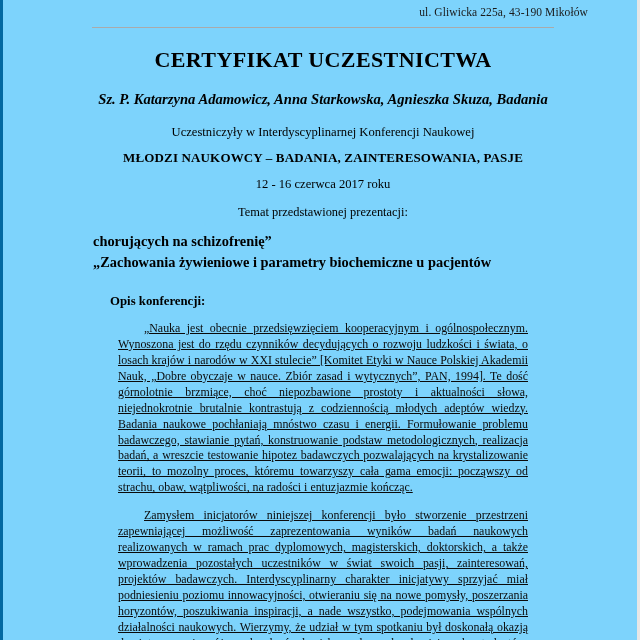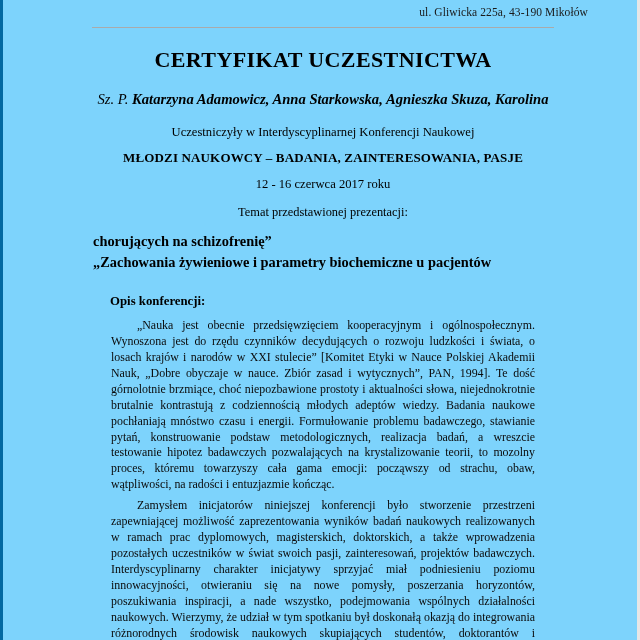--- a/index.html
+++ b/index.html
@@ -62,21 +62,21 @@
     text-align: center;
     font-style: italic;
     font-weight: bold;
     font-size: 14.6px;
     line-height: 1.55;
     margin-top: 15px;
     padding: 0 72px;
     color: #000;
   }
   .recipients .salut {
-    font-weight: normal;
+    font-weight: bold;
     font-style: italic;
   }
   .line-center {
     text-align: center;
     color: #000;
   }
   .participated {
     font-size: 12.6px;
     margin-top: 14px;
   }
@@ -111,38 +111,39 @@
   }
   .body-block {
     margin-top: 9px;
     padding: 0 103px;
   }
   .para {
     font-size: 11.9px;
     line-height: 1.34;
     text-align: justify;
     text-indent: 26px;
-    margin: 5px;
+    margin: 12px;
     color: #0a0a0a;
+    text-decoration: underline;
   }
 </style>
 </head>
 <body>
 
 <div id="page">
   <div class="doc">
 
     <div class="header-addr">ul. Gliwicka 225a, 43-190 Mikołów</div>
 
     <hr class="rule">
 
     <div class="cert-title">CERTYFIKAT UCZESTNICTWA</div>
 
     <div class="recipients">
-      <span class="salut">Sz. P. </span><span>Katarzyna Adamowicz, Anna Starkowska, Agnieszka Skuza, Karolina</span>
+      <span class="salut">Sz. P. </span><span>Katarzyna Adamowicz, Anna Starkowska, Agnieszka Skuza, Badania</span>
     </div>
 
     <div class="line-center participated">Uczestniczyły w Interdyscyplinarnej Konferencji Naukowej</div>
 
     <div class="line-center conf-name">MŁODZI NAUKOWCY – BADANIA, ZAINTERESOWANIA, PASJE</div>
 
     <div class="line-center conf-dates">12 - 16 czerwca 2017 roku</div>
 
     <div class="line-center topic-label">Temat przedstawionej prezentacji:</div>
 

